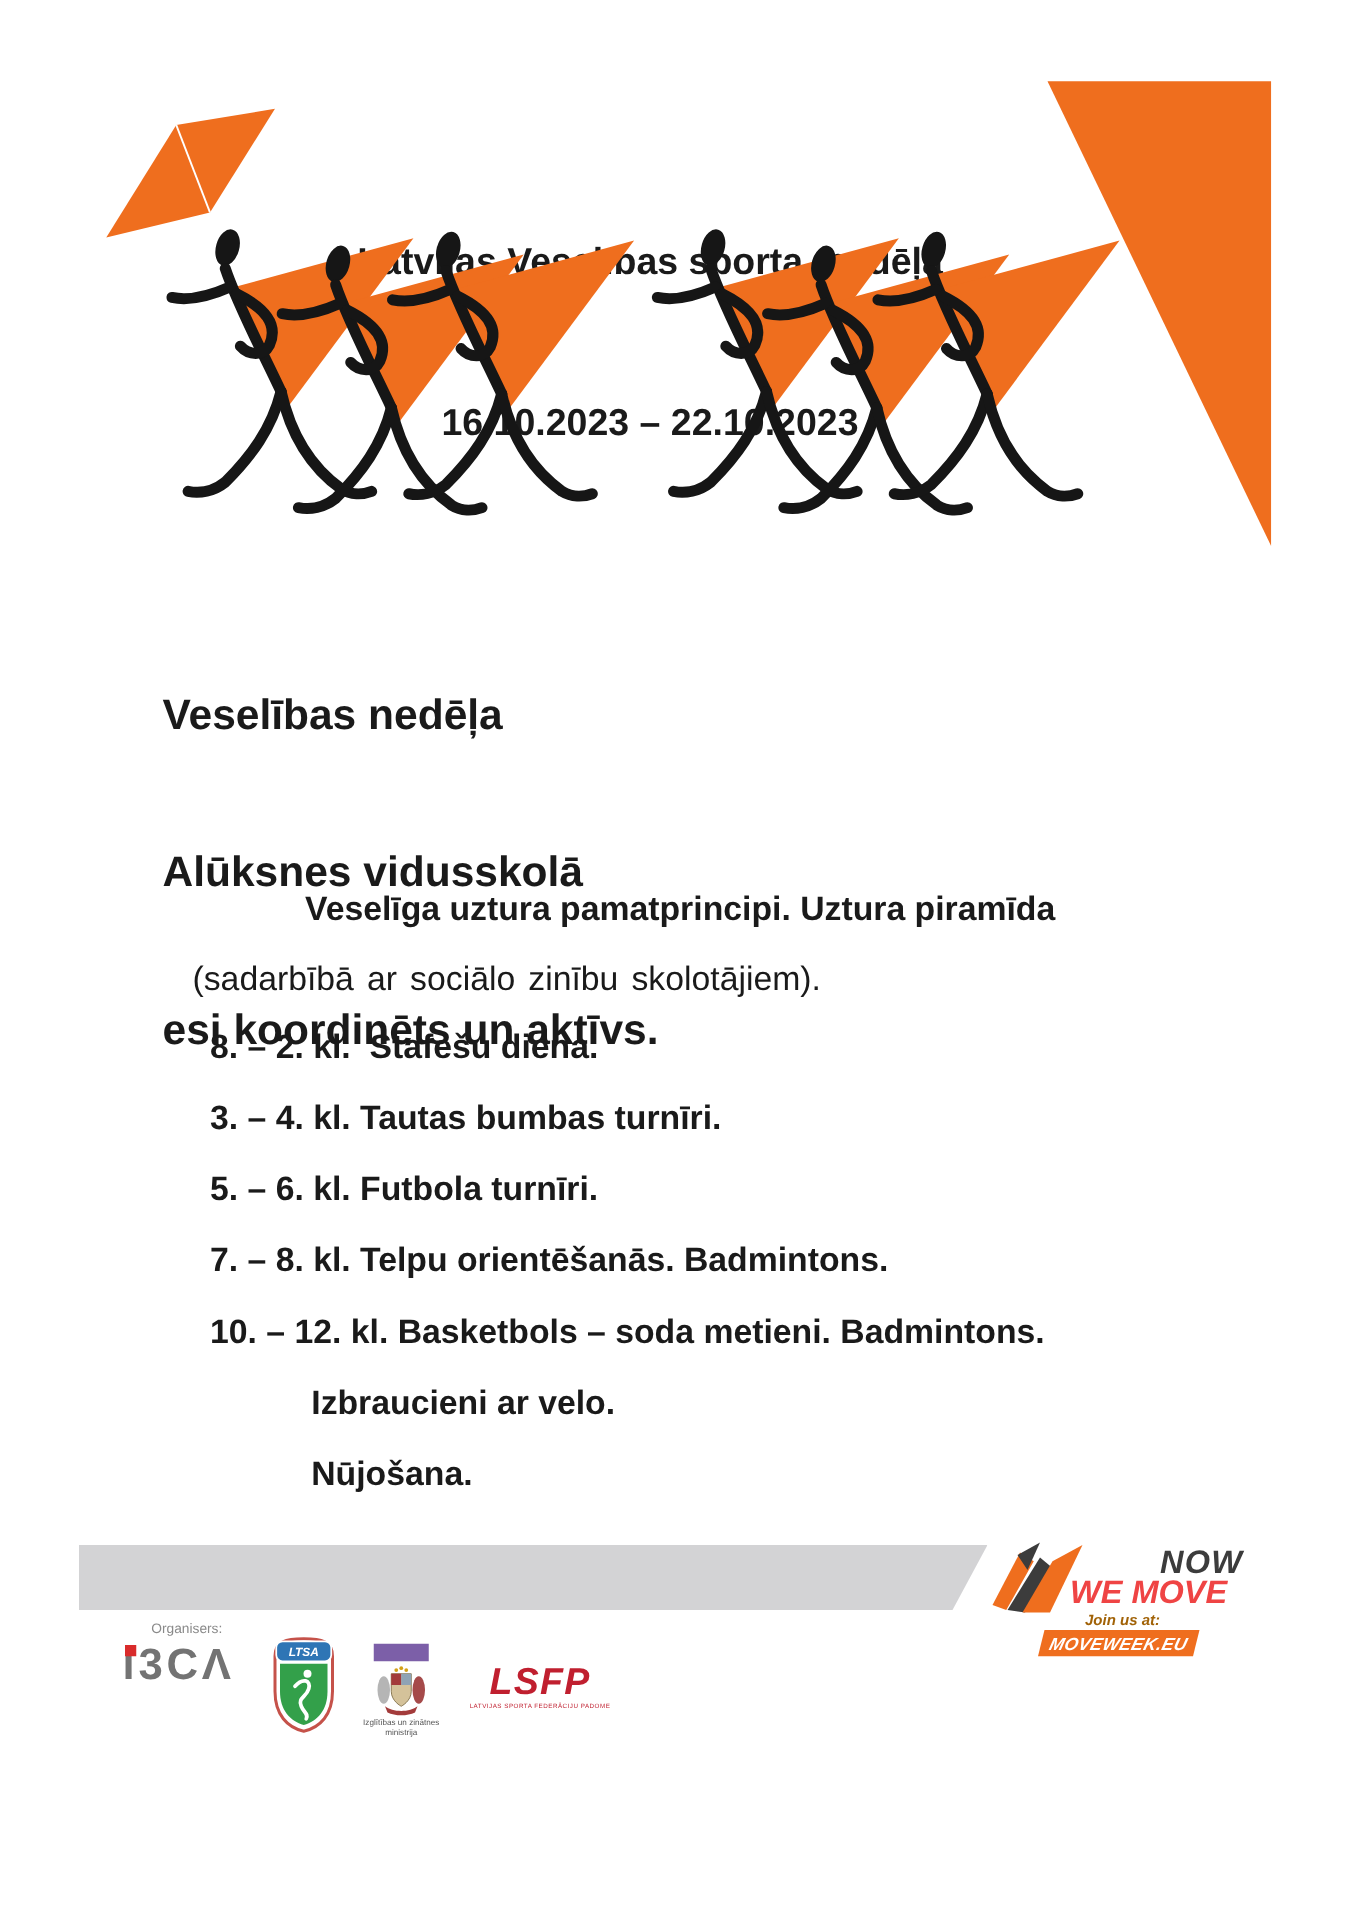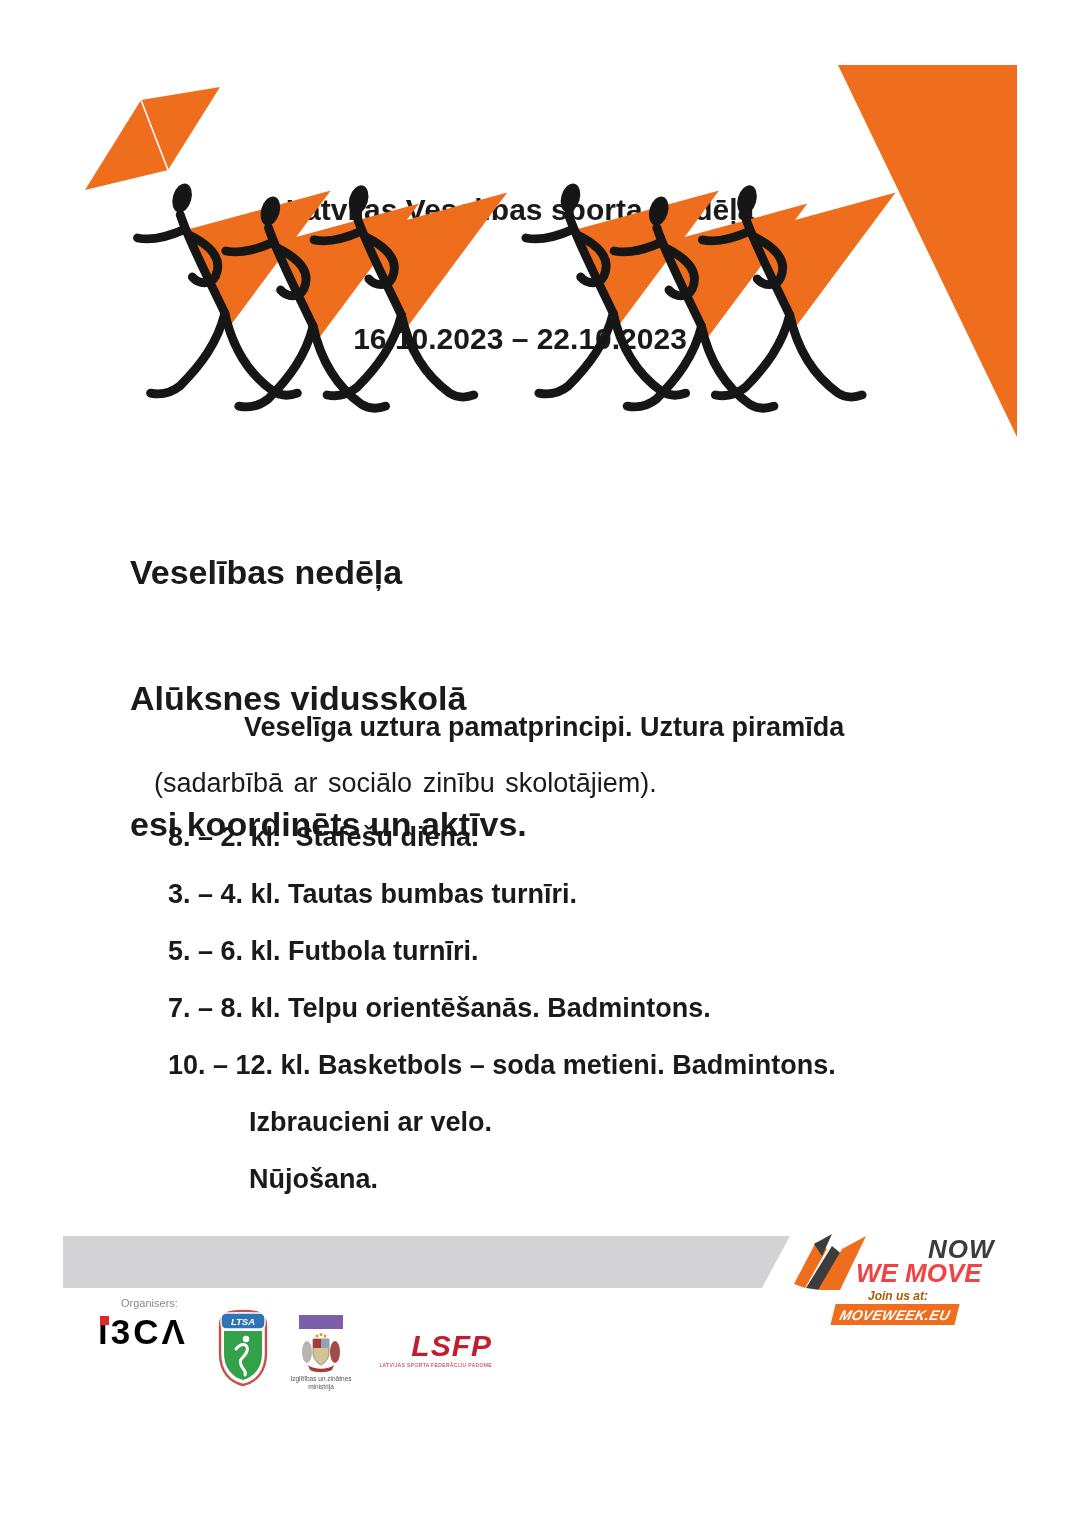--- a/index.html
+++ b/index.html
@@ -42,29 +42,29 @@
            color:#3c3c3c;letter-spacing:1px;margin-left:48px;}
   .nwm-wemove{left:856px;top:1258px;font-style:italic;font-weight:bold;font-size:26px;
               color:#ef4444;letter-spacing:0px;}
   .nwm-join{left:868px;top:1289px;font-style:italic;font-weight:bold;font-size:12px;color:#a16207;}
   .nwm-banner{left:833px;top:1304px;width:124px;height:21px;background:#ef6e1e;
               transform:skewX(-14deg);display:flex;align-items:center;justify-content:center;}
   .nwm-banner span{color:#fff;font-style:italic;font-weight:bold;font-size:14px;letter-spacing:.3px;}
 
   
   .organisers-label{left:102px;top:1297px;font-size:11px;color:#8a8a8a;margin-left:19px;}
-  .isca-wordmark{left:98px;top:1313px;font-weight:bold;font-size:35px;color:#000000;
+  .isca-wordmark{left:98px;top:1313px;font-weight:bold;font-size:35px;color:#737373;
                  letter-spacing:3px;line-height:38px;}
   .isca-dot{left:100px;top:1316px;width:9px;height:9px;background:#d92b2b;}
   .crest{left:216px;top:1309px;width:54px;height:78px;}
   .ministry-rect{left:299px;top:1315px;width:44px;height:14px;background:#7c5fa8;}
   .ministry-arms{left:300px;top:1332px;width:42px;height:42px;}
   .ministry-text{left:266px;top:1375px;width:110px;text-align:center;font-size:6.5px;
                  line-height:7.5px;color:#555;}
-  .lsfp{left:372px;top:1331px;width:120px;text-align:right;}
+  .lsfp{left:372px;top:1331px;width:120px;text-align:center;}
   .lsfp-letters{font-style:italic;font-weight:bold;font-size:30px;line-height:30px;
                 color:#c01f2f;letter-spacing:1px;}
   .lsfp-sub{font-size:5px;color:#c01f2f;letter-spacing:.4px;margin-top:1px;white-space:nowrap;}
 </style>
 </head>
 <body>
 
 <div class="page">
 
   <svg class="abs corner-tri" viewBox="0 0 181 376">

